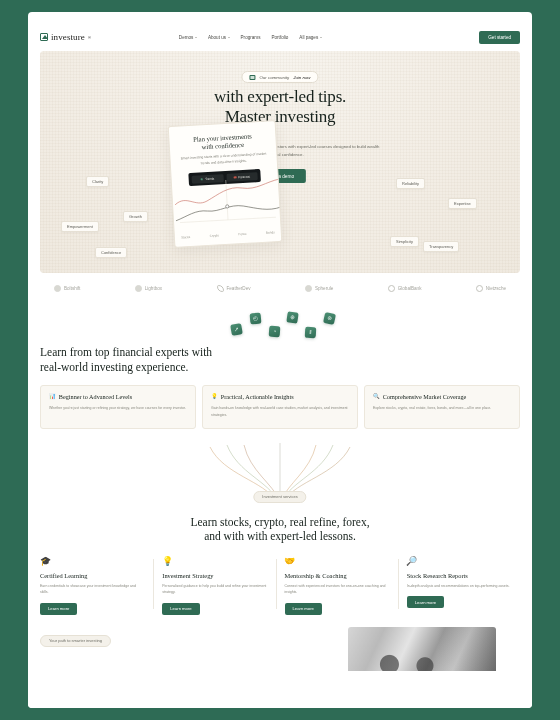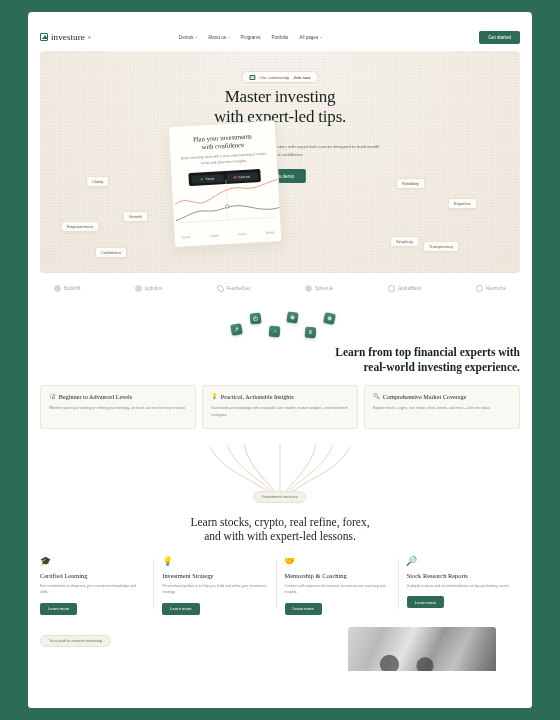--- a/index.html
+++ b/index.html
@@ -184,21 +184,21 @@
   }
   .logo-item { display: flex; align-items: center; gap: 3px; }
   .logo-glyph {
     width: 7px; height: 7px; border-radius: 50%;
     border: 1.1px solid #c2c2bb;
   }
   .logo-glyph.filled { background: #d8d8d2; border-color: #d8d8d2; }
   .logo-label { font-size: 4.6px; color: #a6a69f; white-space: nowrap; }
 
   
-  .experts { padding: 8px 12px 0; text-align: right; font-weight: bold; }
+  .experts { padding: 8px 12px 0; text-align: left; }
   .icon-cloud {
     position: relative; height: 28px; width: 110px; margin: 0 auto;
   }
   .ic {
     position: absolute;
     width: 11px; height: 11px;
     border-radius: 2.5px;
     background: linear-gradient(160deg, #4c9074 0%, #2f6b54 100%);
     box-shadow: 0 1px 3px rgba(40,80,60,.25);
     display: flex; align-items: center; justify-content: center;
@@ -339,22 +339,22 @@
   <div class="hero">
     <div class="hero-noise"></div>
 
     <div class="community-pill">
       <span class="pill-ava"></span>
       <span class="pill-text">Our community</span>
       <a class="pill-link" href="#">Join now</a>
     </div>
 
     <div class="hero-title">
+      <div>with expert-led tips.</div>
       <div>Master investing</div>
-      <div>with expert-led tips.</div>
     </div>
 
     <div class="hero-sub">Investure empowers aspiring and experienced investors with expert-led courses designed to build wealth and financial confidence.</div>
     <button class="hero-btn">Book a demo</button>
 
     <div class="float-tag" style="left:46px;  top:125px;">Clarity</div>
     <div class="float-tag" style="left:83px;  top:160px;">Growth</div>
     <div class="float-tag" style="left:21px;  top:170px;">Empowerment</div>
     <div class="float-tag" style="left:55px;  top:196px;">Confidence</div>
 

